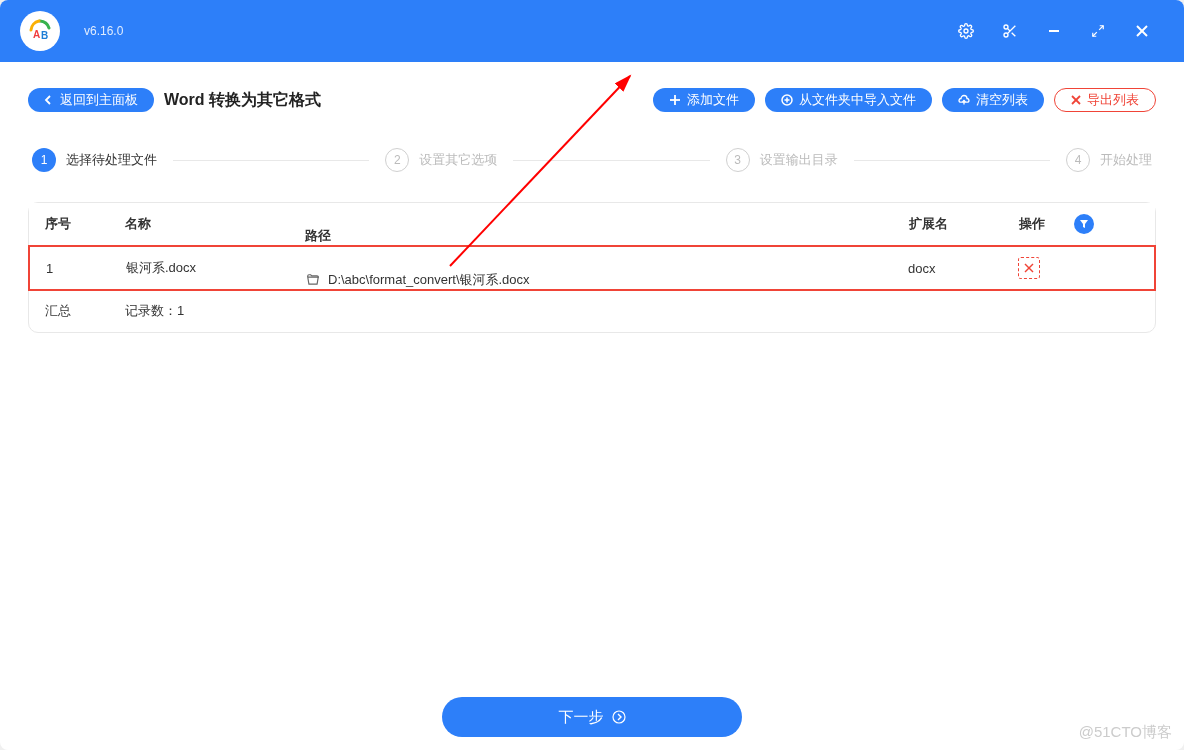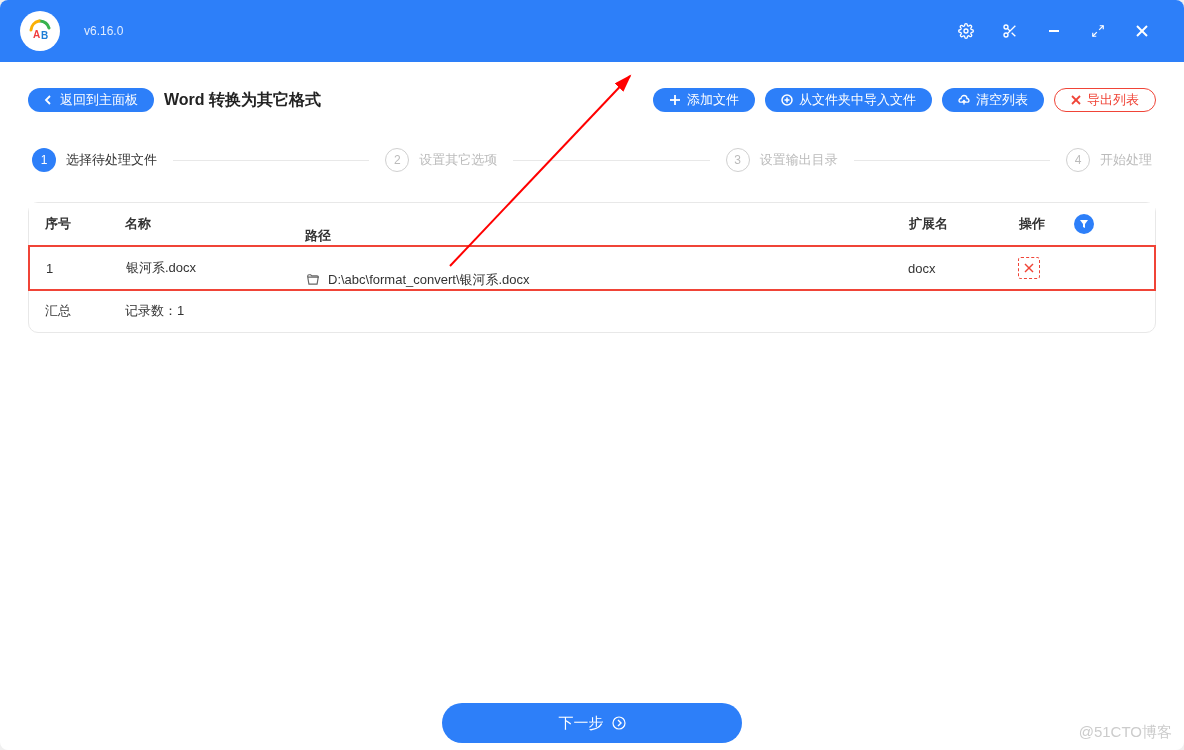--- a/index.html
+++ b/index.html
@@ -167,21 +167,21 @@
   border: 1px dashed #f04437;
   border-radius: 3px;
   display: inline-flex;
   align-items: center;
   justify-content: center;
   color: #f04437;
   cursor: pointer;
 }
 .next-btn-wrap {
   position: absolute;
-  bottom: 7px;
+  bottom: 13px;
   left: 50%;
   transform: translateX(-50%);
 }
 .next-btn {
   width: 300px;
   height: 40px;
   background: #2d7ff9;
   color: #fff;
   border: none;
   border-radius: 20px;

